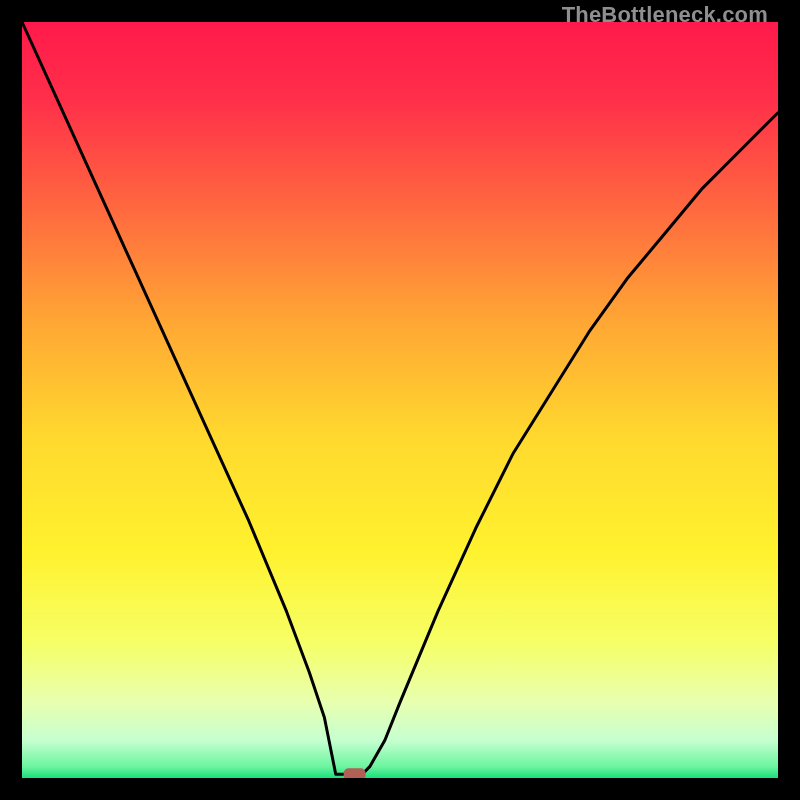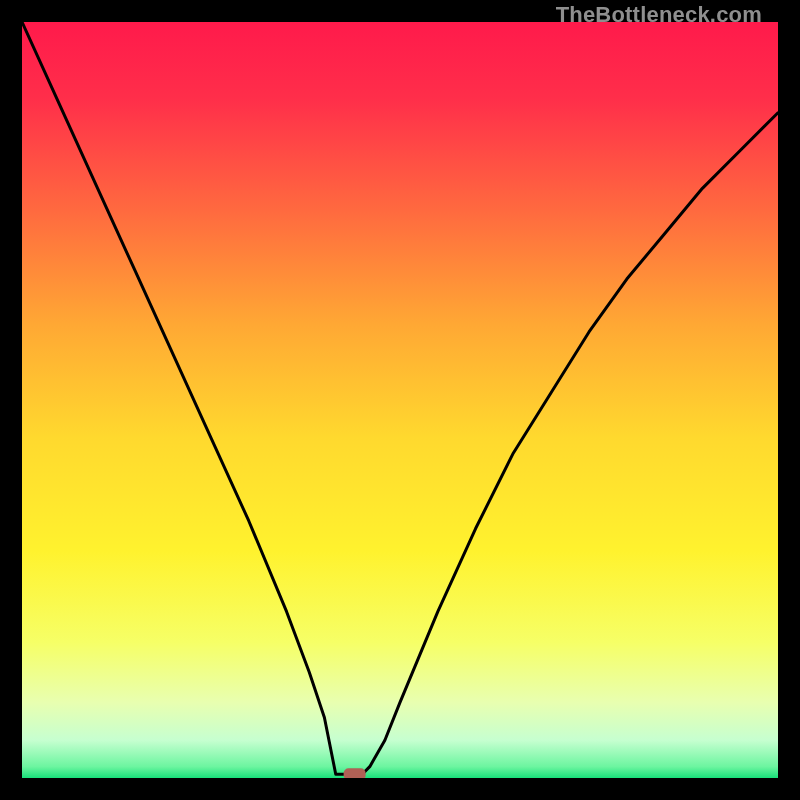--- a/index.html
+++ b/index.html
@@ -21,21 +21,21 @@
   .plot-area {
     position: absolute;
     left: 0;
     top: 0;
     width: 756px;
     height: 756px;
   }
   .watermark {
     position: absolute;
     top: 2px;
-    right: 38px;
+    right: 32px;
     font-family: Arial, Helvetica, sans-serif;
     font-size: 22px;
     font-weight: 600;
     color: #8f8f8f;
     letter-spacing: 0.2px;
     user-select: none;
   }
 </style>
 </head>
 <body>

